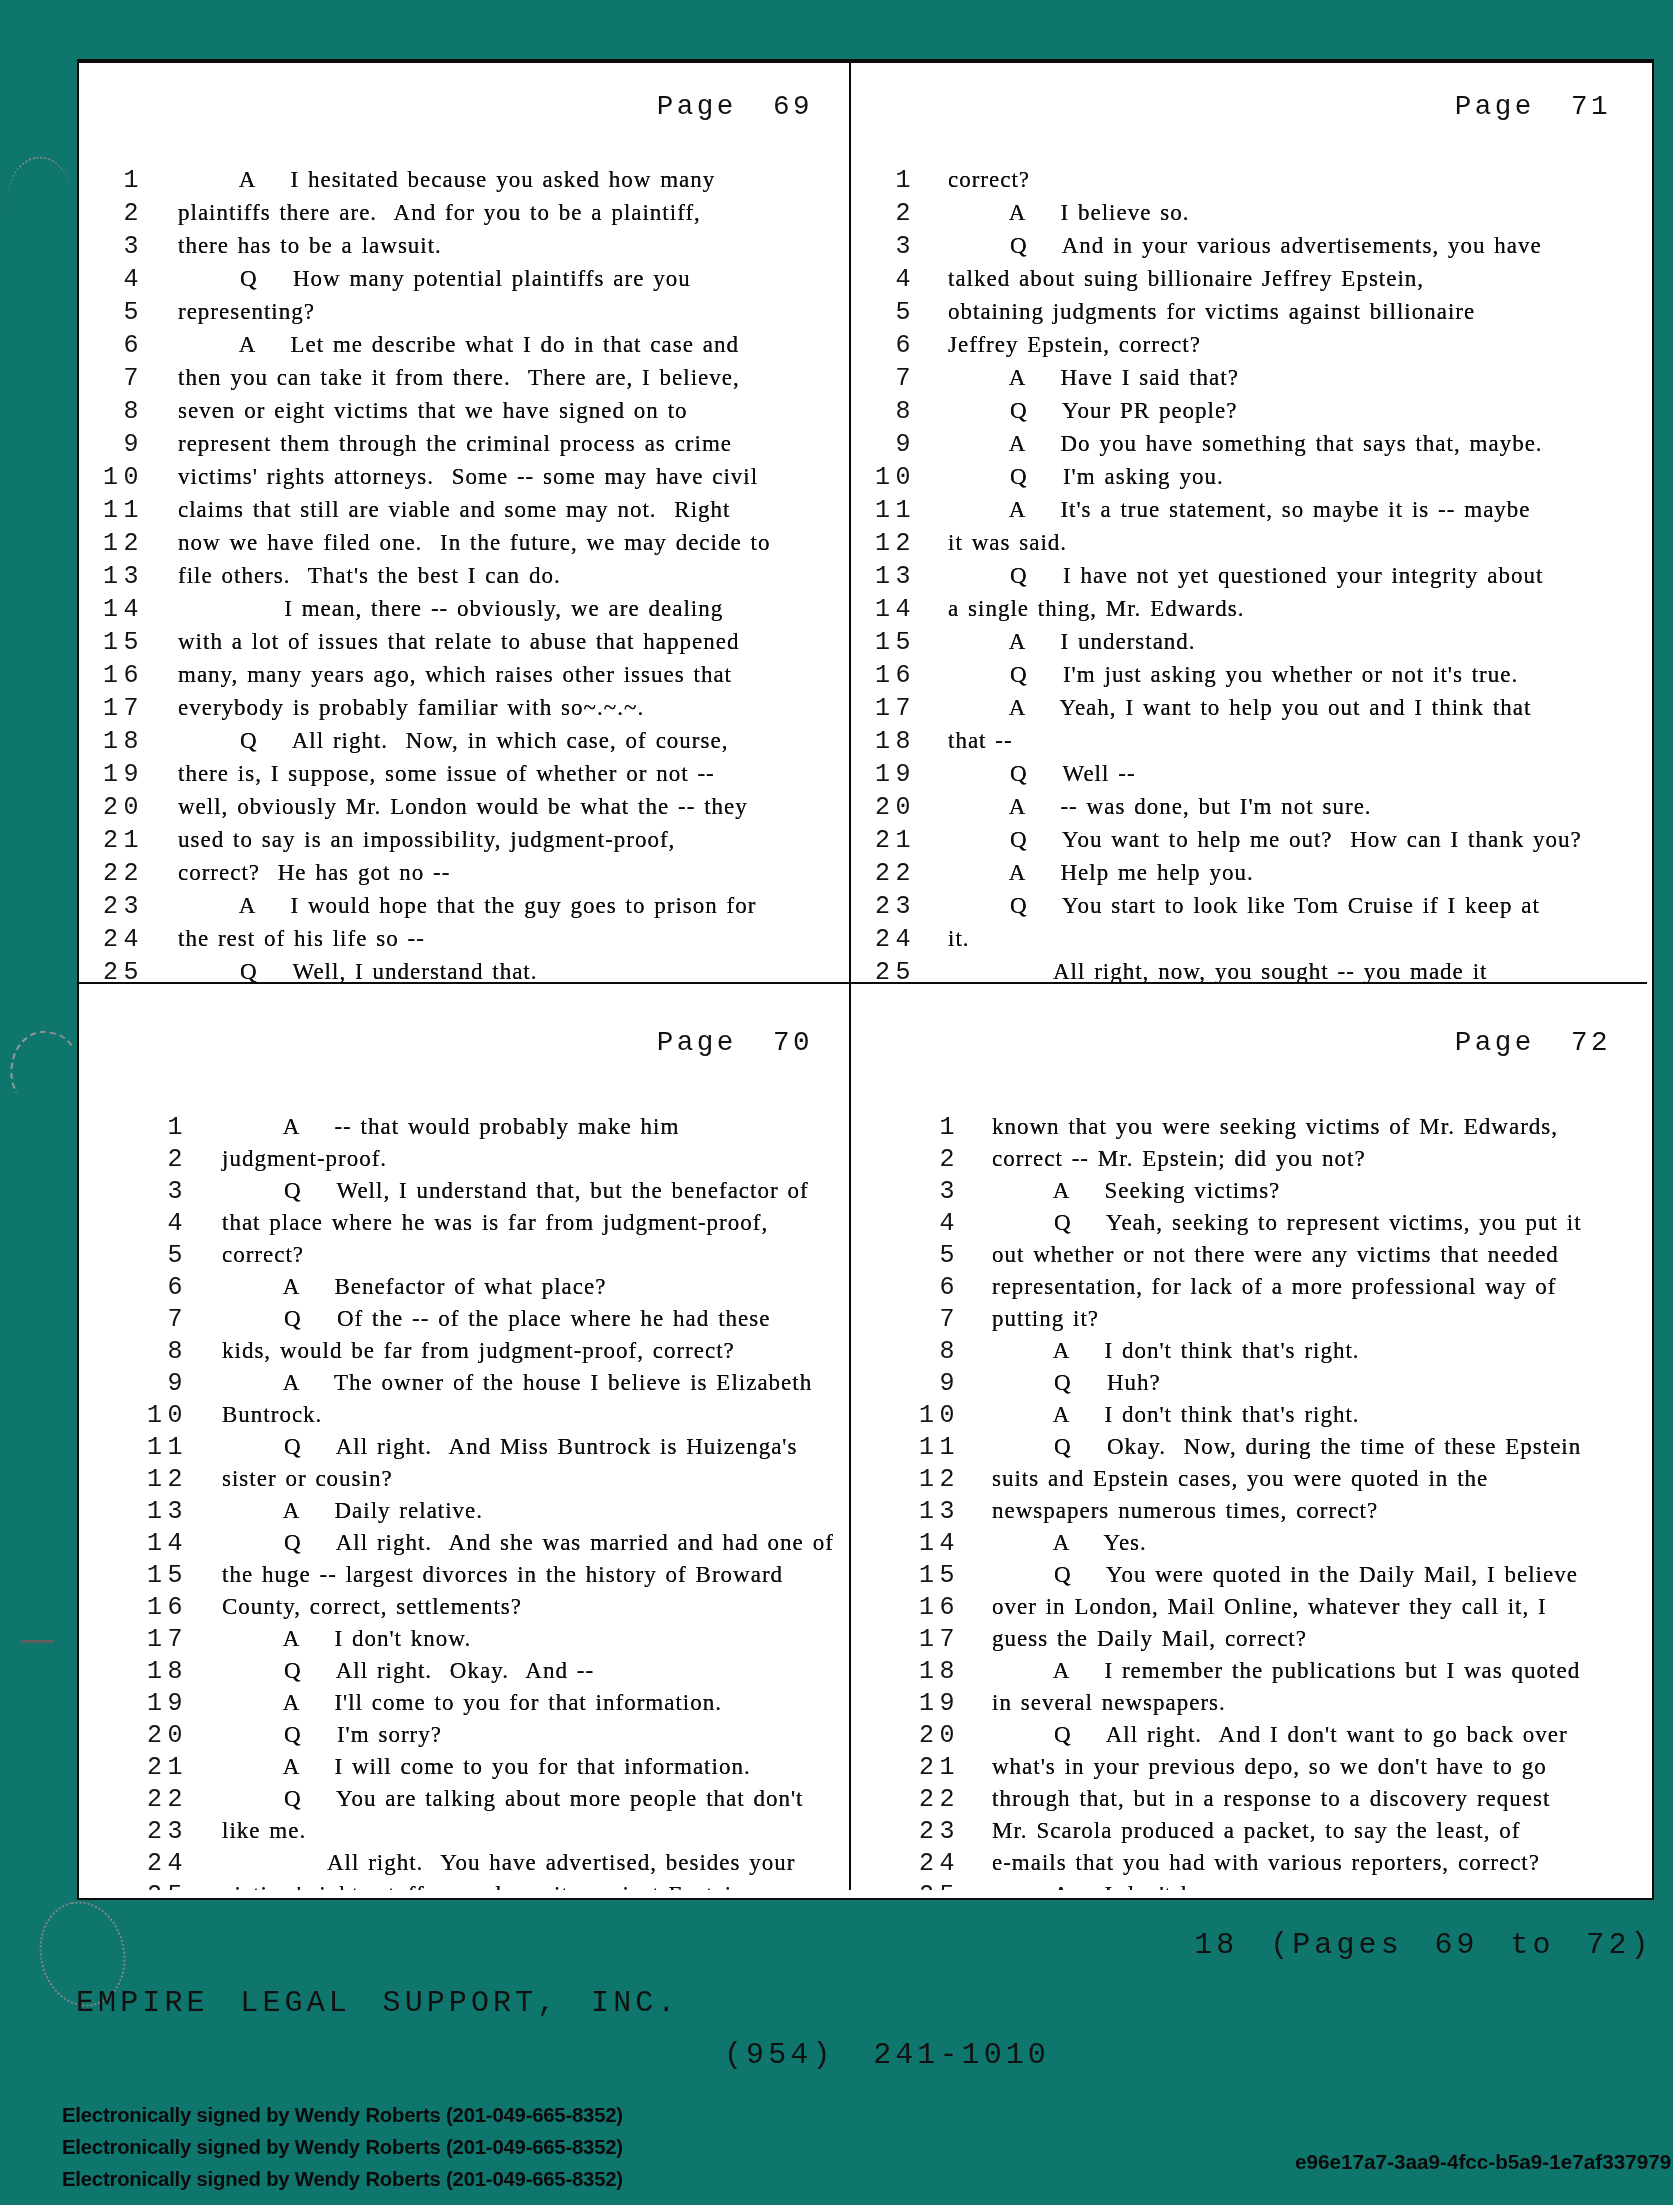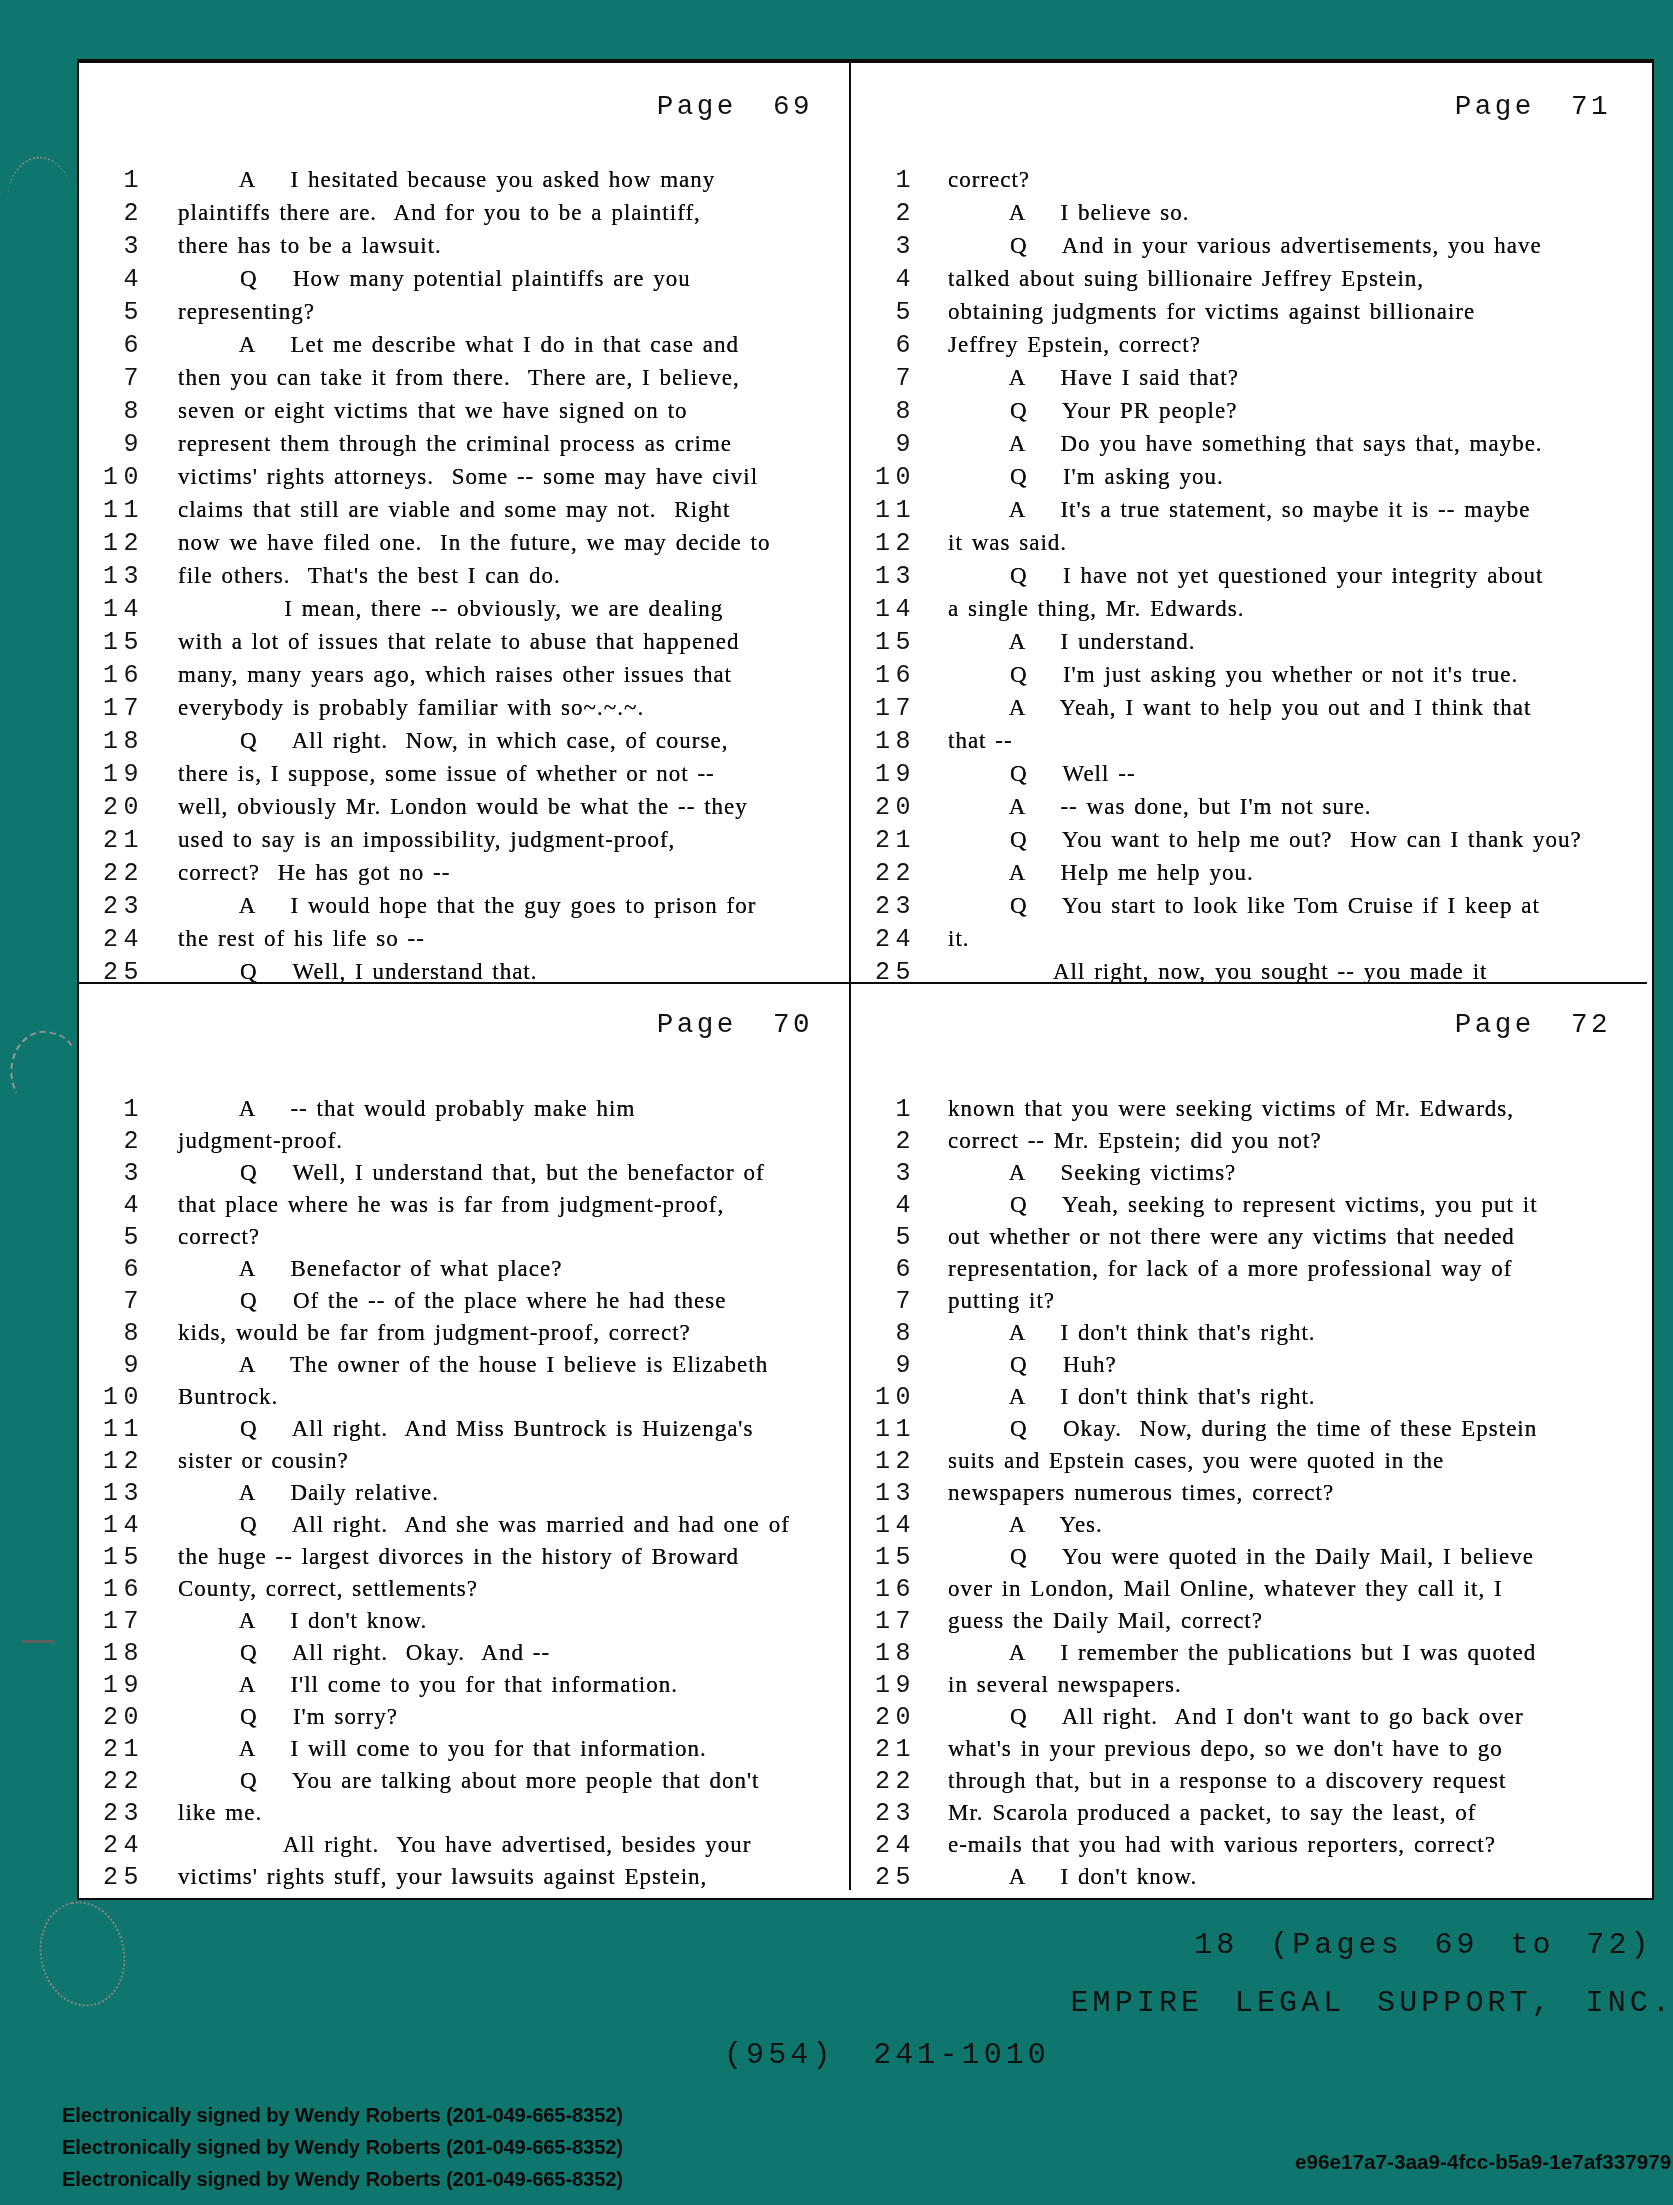--- a/index.html
+++ b/index.html
@@ -6,38 +6,38 @@
   .sheet{position:relative;width:1674px;height:2205px;background:#0f766e;overflow:hidden;
          font-family:"Liberation Serif",serif;color:#0c0c0c;}
   
   .frame{position:absolute;left:77px;top:59px;width:1573px;height:1835px;
          border:2.8px solid #0a0a0a;border-top-width:4.8px;
          display:grid;grid-template-columns:772px 796px;grid-template-rows:921px 906px;
          background:#fff;}
   .quad{position:relative;overflow:hidden;padding-top:27.6px;box-sizing:border-box;}
   .quad.c1{border-right:2.1px solid #0a0a0a;}
   .quad.r1{border-bottom:2.1px solid #0a0a0a;}
-  .quad.r2{padding-top:25px;}
+  .quad.r2{padding-top:43px;margin-left:44px;}
   .page-header{height:34px;text-align:right;padding-right:36px;
         font-family:"Liberation Mono",monospace;font-size:27.6px;letter-spacing:3.4px;word-spacing:16.5px;
         color:#111;}
   .lines{margin-top:41px;}
   .r2 .lines{margin-top:52px;}
   .ln{display:flex;align-items:baseline;height:33px;}
   .r2 .ln{height:32px;}
   .num{flex:0 0 65px;text-align:right;font-family:"Liberation Mono",monospace;
        font-size:25px;letter-spacing:5.5px;color:#141414;}
   .txt{padding-left:34px;white-space:pre;font-family:"Liberation Serif",serif;
        font-size:23px;letter-spacing:1px;word-spacing:2.1px;color:#0c0c0c;
        text-shadow:0 0 0.5px #222;}
   .c2 .txt{padding-left:32px;}
   
   .page-count{position:absolute;top:1928px;right:21.4px;
        font-family:"Liberation Mono",monospace;font-size:30px;letter-spacing:4.1px;word-spacing:9.6px;color:#111;}
-  .company{position:absolute;top:1986px;left:0;width:100%;text-align:right;text-indent:76px;
+  .company{position:absolute;top:1986px;left:0;width:100%;text-align:left;text-indent:76px;
        font-family:"Liberation Mono",monospace;font-size:30px;letter-spacing:4.1px;word-spacing:9.6px;color:#111;}
   .phone{position:absolute;top:2038px;left:12px;width:100%;text-align:center;text-indent:76px;
        font-family:"Liberation Mono",monospace;font-size:30px;letter-spacing:4.1px;word-spacing:16.5px;color:#111;}
   .signatures{position:absolute;left:62px;top:2099px;
        font-family:"Liberation Sans",sans-serif;font-weight:bold;font-size:20.7px;line-height:32px;
        letter-spacing:-0.2px;color:#0a0a0a;transform:scaleX(0.98);transform-origin:left top;}
   .hash{position:absolute;right:2.8px;top:2150px;
        font-family:"Liberation Sans",sans-serif;font-weight:600;font-size:20.7px;color:#0a0a0a;}
   
   .art{position:absolute;pointer-events:none;}

